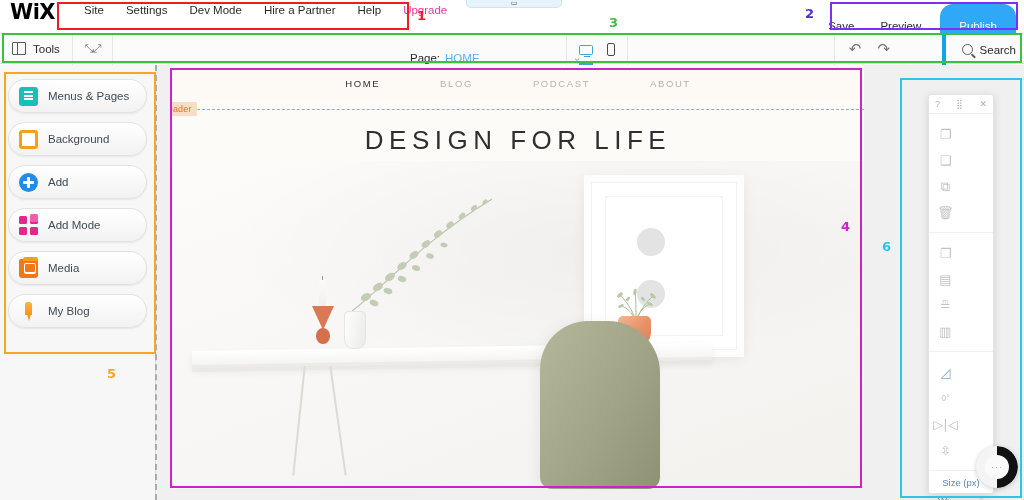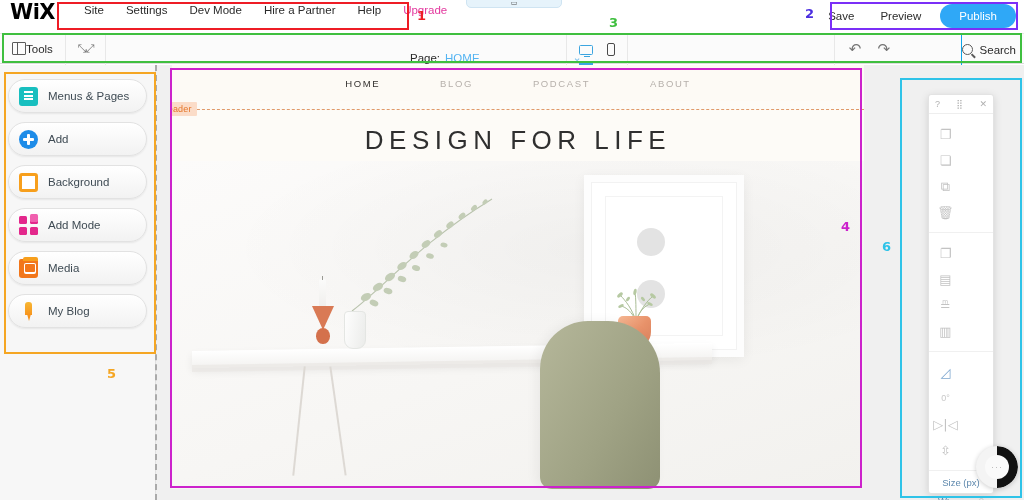--- a/index.html
+++ b/index.html
@@ -29,41 +29,41 @@
   .menu-item.upgrade { color: #e3389e; }
   .topbar-right {
     position: absolute; right: 8px; top: 4px;
     display: flex; align-items: center; gap: 0px;
   }
   .tb-btn {
     font-size: 11.5px; color: #2b2b2b; padding: 5px 13px; cursor: pointer;
   }
   .publish-btn {
     background: #2fa8f7; color: #fff; font-size: 11.5px;
-    border-radius: 13px; padding: 6px 19px; cursor: pointer;
+    border-radius: 13px; padding: 16px 19px; cursor: pointer;
     margin-left: 6px;
   }
   
   .top-tab {
     position: absolute; left: 466px; top: -8px; width: 96px; height: 16px;
     background: #e6f3fb; border: 1px solid #cfe4f2; border-radius: 5px;
     display: flex; align-items: flex-end; justify-content: center;
   }
   .top-tab .glyph { font-size: 7px; color: #4a4a4a; line-height: 9px; }
 
   
   .toolbar {
     position: absolute; left: 0; top: 33px; width: 1024px; height: 31px;
     background: #fbfbfb; border-top: 1px solid #e8e8e8;
     border-bottom: 1px solid #dcdcdc;
     display: flex; align-items: center;
   }
   .tool-group {
     display: flex; align-items: center; height: 31px;
-    border-right: 1px solid #e8e8e8; padding: 16px 12px; 
+    border-right: 1px solid #e8e8e8; padding: 16px 12px; gap: 7px;
   }
   .tools-label { font-size: 11.5px; color: #2b2b2b; }
   .icon-sq {
     width: 14px; height: 13px; border: 1.4px solid #5a5a5a; border-radius: 1px;
     position: relative;
   }
   .icon-sq::after {
     content: ""; position: absolute; left: 3.5px; top: -1.4px;
     width: 1.4px; height: 13px; background: #5a5a5a;
   }
@@ -108,21 +108,21 @@
     display: flex; align-items: center; gap: 16px;
     border-left: 1px solid #e8e8e8; padding: 0 14px;
   }
   .arrow-ic {
     font-size: 15px; color: #757575; cursor: pointer;
     font-family: "DejaVu Sans", sans-serif; line-height: 1;
   }
   .search-group {
     position: absolute; right: 8px; top: 0; height: 31px;
     display: flex; align-items: center; gap: 7px;
-    border-left: 1px solid #0ea5e9; padding-left: 0;
+    border-left: 4px solid #0ea5e9; padding-left: 16px;
   }
   .search-ic {
     width: 11px; height: 11px; border: 1.5px solid #5a5a5a;
     border-radius: 50%; position: relative;
   }
   .search-ic::after {
     content: ""; position: absolute; right: -4px; bottom: -2px;
     width: 5px; height: 1.5px; background: #5a5a5a;
     transform: rotate(45deg);
   }
@@ -437,26 +437,26 @@
     </div>
   </div>
 
   <div class="sidebar">
     <div class="side-list">
       <div class="side-item">
         <span class="ic ic-menus"></span>
         <span class="side-label">Menus &amp; Pages</span>
       </div>
       <div class="side-item">
+        <span class="ic ic-bg"></span>
+        <span class="side-label">Background</span>
+      </div>
+      <div class="side-item">
         <span class="ic ic-add"></span>
         <span class="side-label">Add</span>
-      </div>
-      <div class="side-item">
-        <span class="ic ic-bg"></span>
-        <span class="side-label">Background</span>
       </div>
       <div class="side-item">
         <span class="ic ic-apps"></span>
         <span class="side-label">Add Mode</span>
       </div>
       <div class="side-item">
         <span class="ic ic-media">
             <i class="photo"></i>
           </span>
         <span class="side-label">Media</span>

